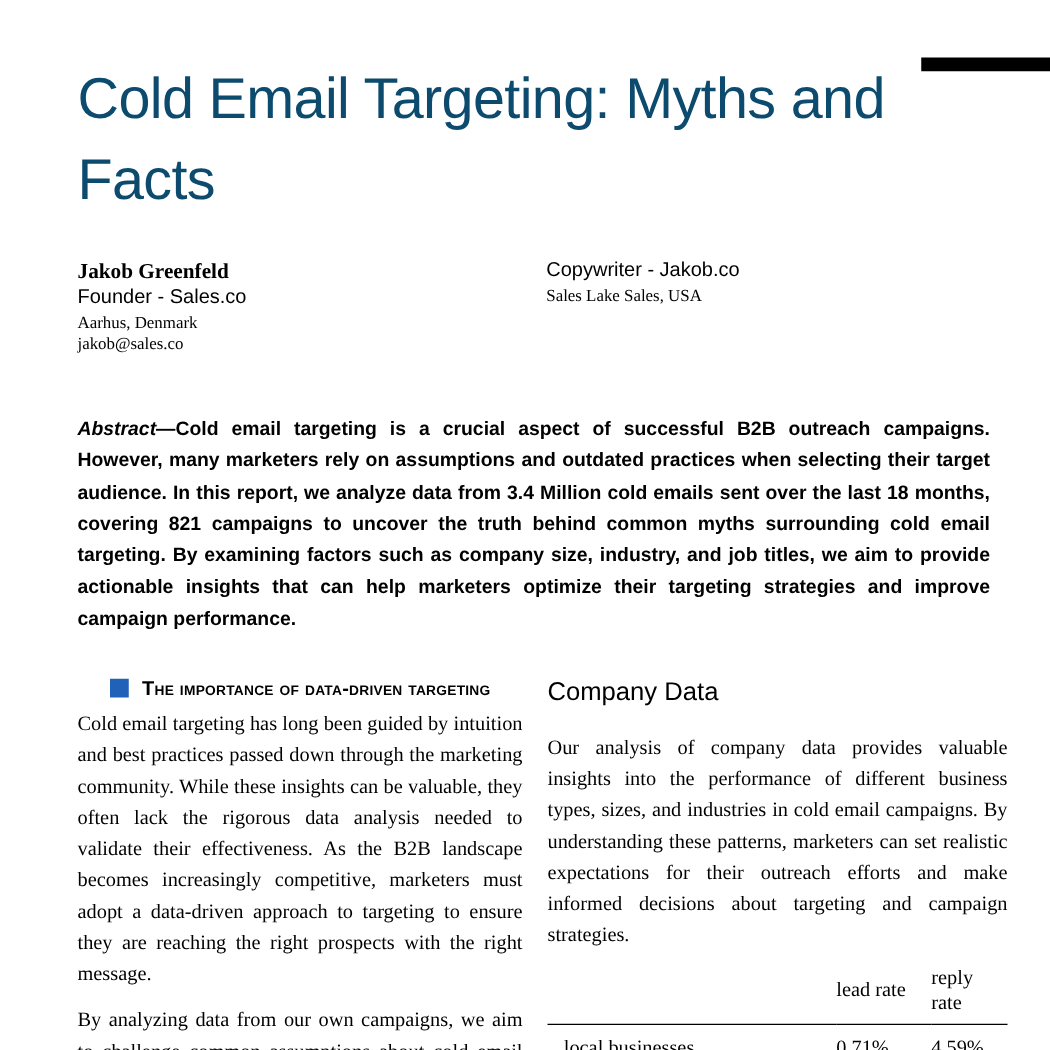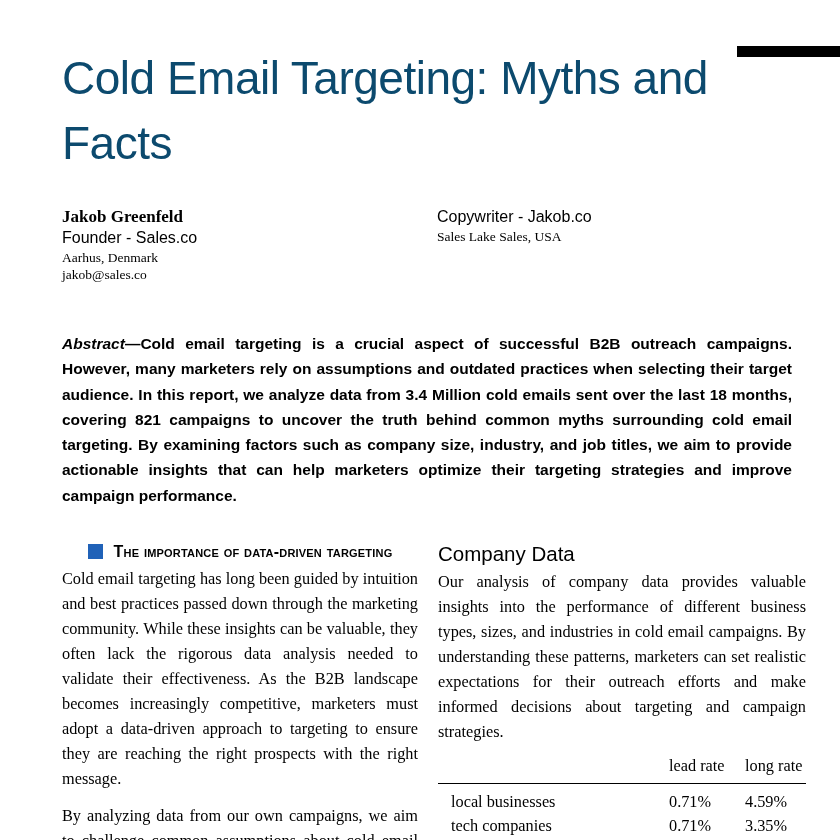--- a/index.html
+++ b/index.html
@@ -86,21 +86,21 @@
     font-size: 16.3px;
     line-height: 25px;
     text-align: justify;
     margin-bottom: 12px;
   }
   .subsection-heading {
     font-family: "Liberation Sans", sans-serif;
     font-weight: 400;
     font-size: 20.5px;
     line-height: 24px;
-    margin-bottom: 3px;
+    margin-bottom: 19px;
   }
   .data-table {
     width: 100%;
     border-collapse: collapse;
     table-layout: fixed;
     font-family: "Liberation Serif", serif;
     font-size: 16.3px;
     margin-top: 10px;
   }
   .data-table thead th {
@@ -159,21 +159,21 @@
       <table class="data-table">
         <colgroup>
           <col style="width:231px">
             <col style="width:76px">
             <col>
         </colgroup>
         <thead>
           <tr>
             <th></th>
             <th>lead rate</th>
-            <th>long rate</th>
+            <th>reply rate</th>
           </tr>
         </thead>
         <tbody>
           <tr>
             <td class="name-cell">local businesses</td>
             <td>0.71%</td>
             <td>4.59%</td>
           </tr>
           <tr>
             <td class="name-cell">tech companies</td>

